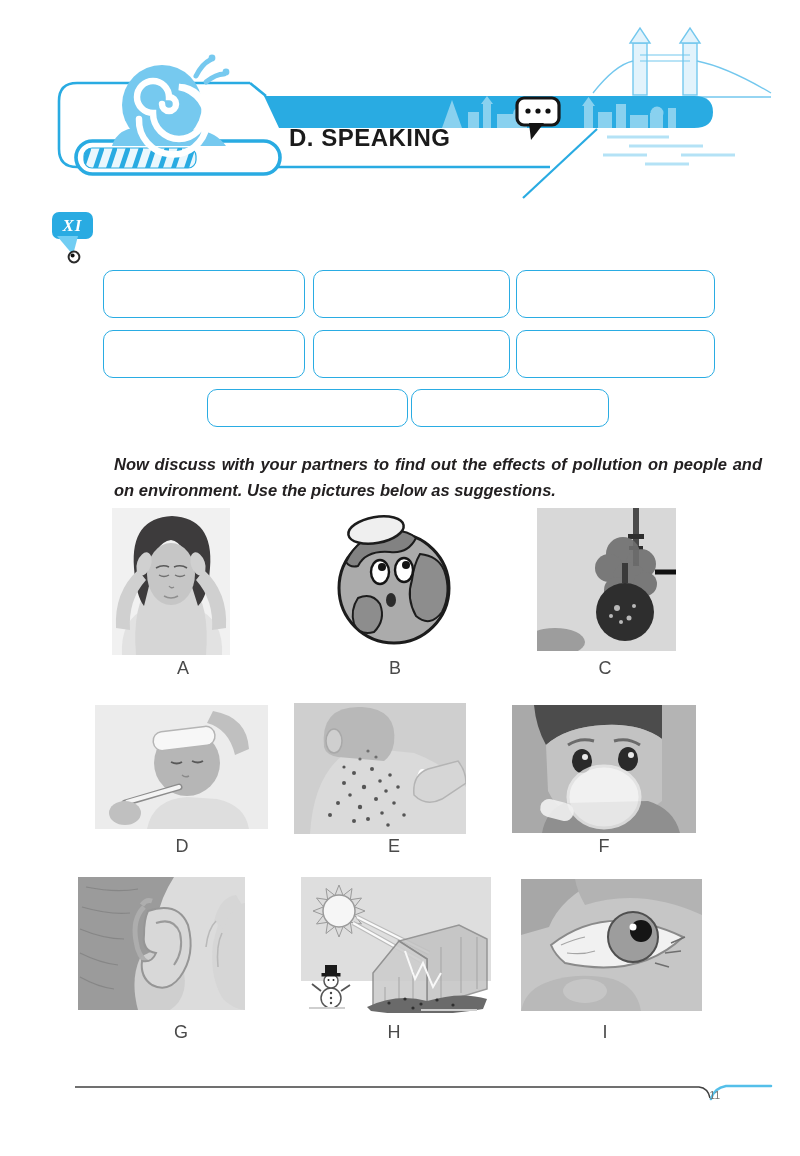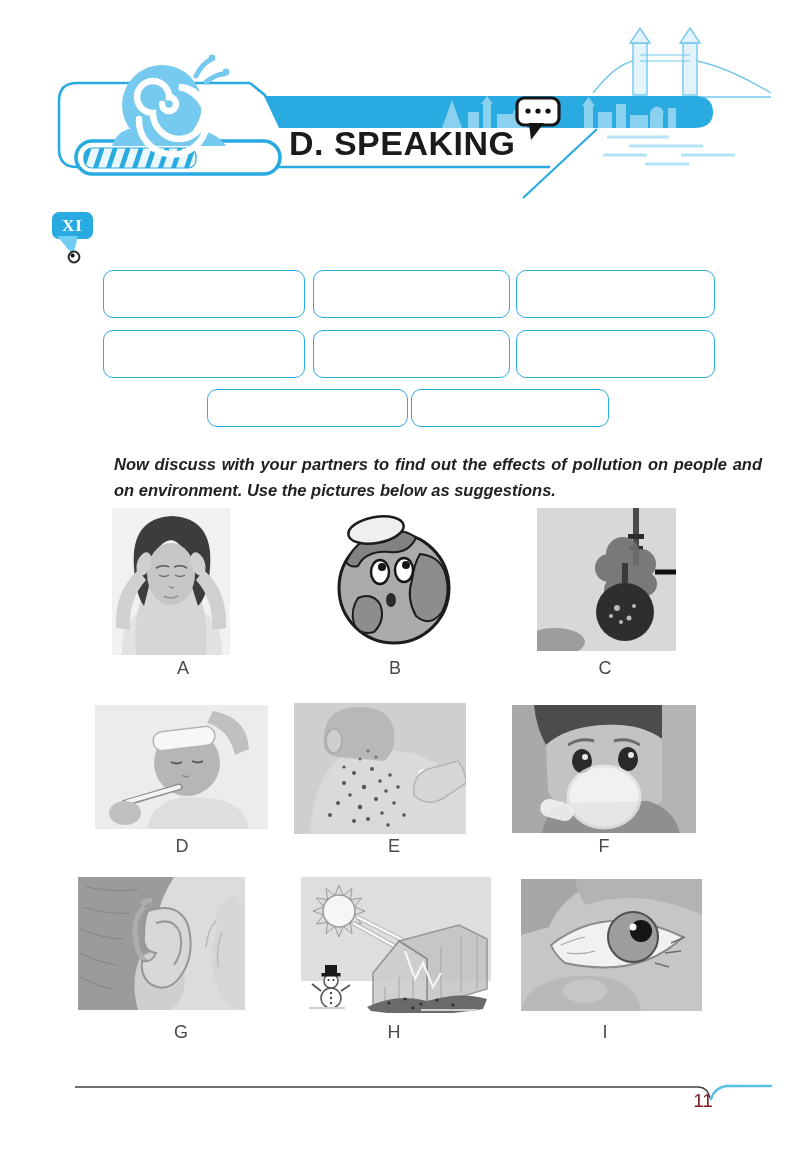--- a/index.html
+++ b/index.html
@@ -1,31 +1,31 @@
 <!DOCTYPE html>
 <html><head>
 <meta charset="utf-8">
 <style>
   html,body{margin:0;padding:0;background:#fff;}
   .page{position:relative;width:800px;height:1156px;background:#ffffff;overflow:hidden;
         font-family:"Liberation Sans",sans-serif;color:#231f20;}
   .abs{position:absolute;}
-  .title{font-size:34px;font-weight:800;letter-spacing:.5px;color:#1b1b1b;}
+  .title{font-size:24px;font-weight:800;letter-spacing:.5px;color:#1b1b1b;}
   .badge{width:41px;height:27px;background:#29abe2;border-radius:7px;color:#fff;
          font-family:"Liberation Serif",serif;font-weight:700;font-size:17px;
          display:flex;align-items:center;justify-content:center;letter-spacing:1px;}
   .instr{font-size:16.5px;font-weight:700;color:#242021;}
   .pbox{border:1.6px solid #2aace3;border-radius:10px;background:#fff;}
   .prompt{font-size:16.5px;font-weight:700;font-style:italic;line-height:1.58;
           text-align:justify;color:#232021;}
   .pic{overflow:hidden;}
   .pic svg{display:block;width:100%;height:100%;}
   .cap{font-size:18px;color:#4a4a4a;text-align:center;}
   .foot-text{font-size:12.8px;color:#403f41;text-align:right;}
-  .pagenum{font-size:19px;color:#7f1d1d;text-align:center;}
+  .pagenum{font-size:10px;color:#737373;text-align:right;}
 </style>
 </head>
 <body>
 
 <div class="page">
 
   <svg class="abs" style="left:0;top:0;" width="800" height="215" viewBox="0 0 800 215">
     <defs>
       <pattern id="stripes" width="13" height="21" patternUnits="userSpaceOnUse">
         <rect width="13" height="21" fill="#eaf7fd"></rect>
@@ -93,21 +93,21 @@
       <rect x="517" y="98" width="42" height="27" rx="7" fill="#ffffff" stroke="#161616" stroke-width="3.2"></rect>
       <polygon points="529,123 544,123 531,140" fill="#141414"></polygon>
       <circle cx="528" cy="111" r="2.6" fill="#111"></circle>
       <circle cx="538" cy="111" r="2.6" fill="#111"></circle>
       <circle cx="548" cy="111" r="2.6" fill="#111"></circle>
     </g>
   </svg>
 
   <div class="abs title" style="left:289px;top:124px;">D. SPEAKING</div>
 
-  <div class="abs badge" style="left:52px;top:212px;">XI</div>
+  <div class="abs badge" style="left:52px;top:212px;font-style:italic;">XI</div>
   <svg class="abs" style="left:52px;top:236px;" width="40" height="32" viewBox="0 0 40 32">
     <polygon points="5,0 26,0 21,19" fill="#70cdf3"></polygon>
     <circle cx="22" cy="21" r="5.4" fill="#fff" stroke="#2b2b2b" stroke-width="2"></circle>
     <circle cx="20.6" cy="19.6" r="2" fill="#111"></circle>
   </svg>
 
   <div class="abs pbox" style="left:103px;top:270px;width:200px;height:46px;"></div>
   <div class="abs pbox" style="left:313px;top:270px;width:195px;height:46px;"></div>
   <div class="abs pbox" style="left:516px;top:270px;width:197px;height:46px;"></div>
   <div class="abs pbox" style="left:103px;top:330px;width:200px;height:46px;"></div>

